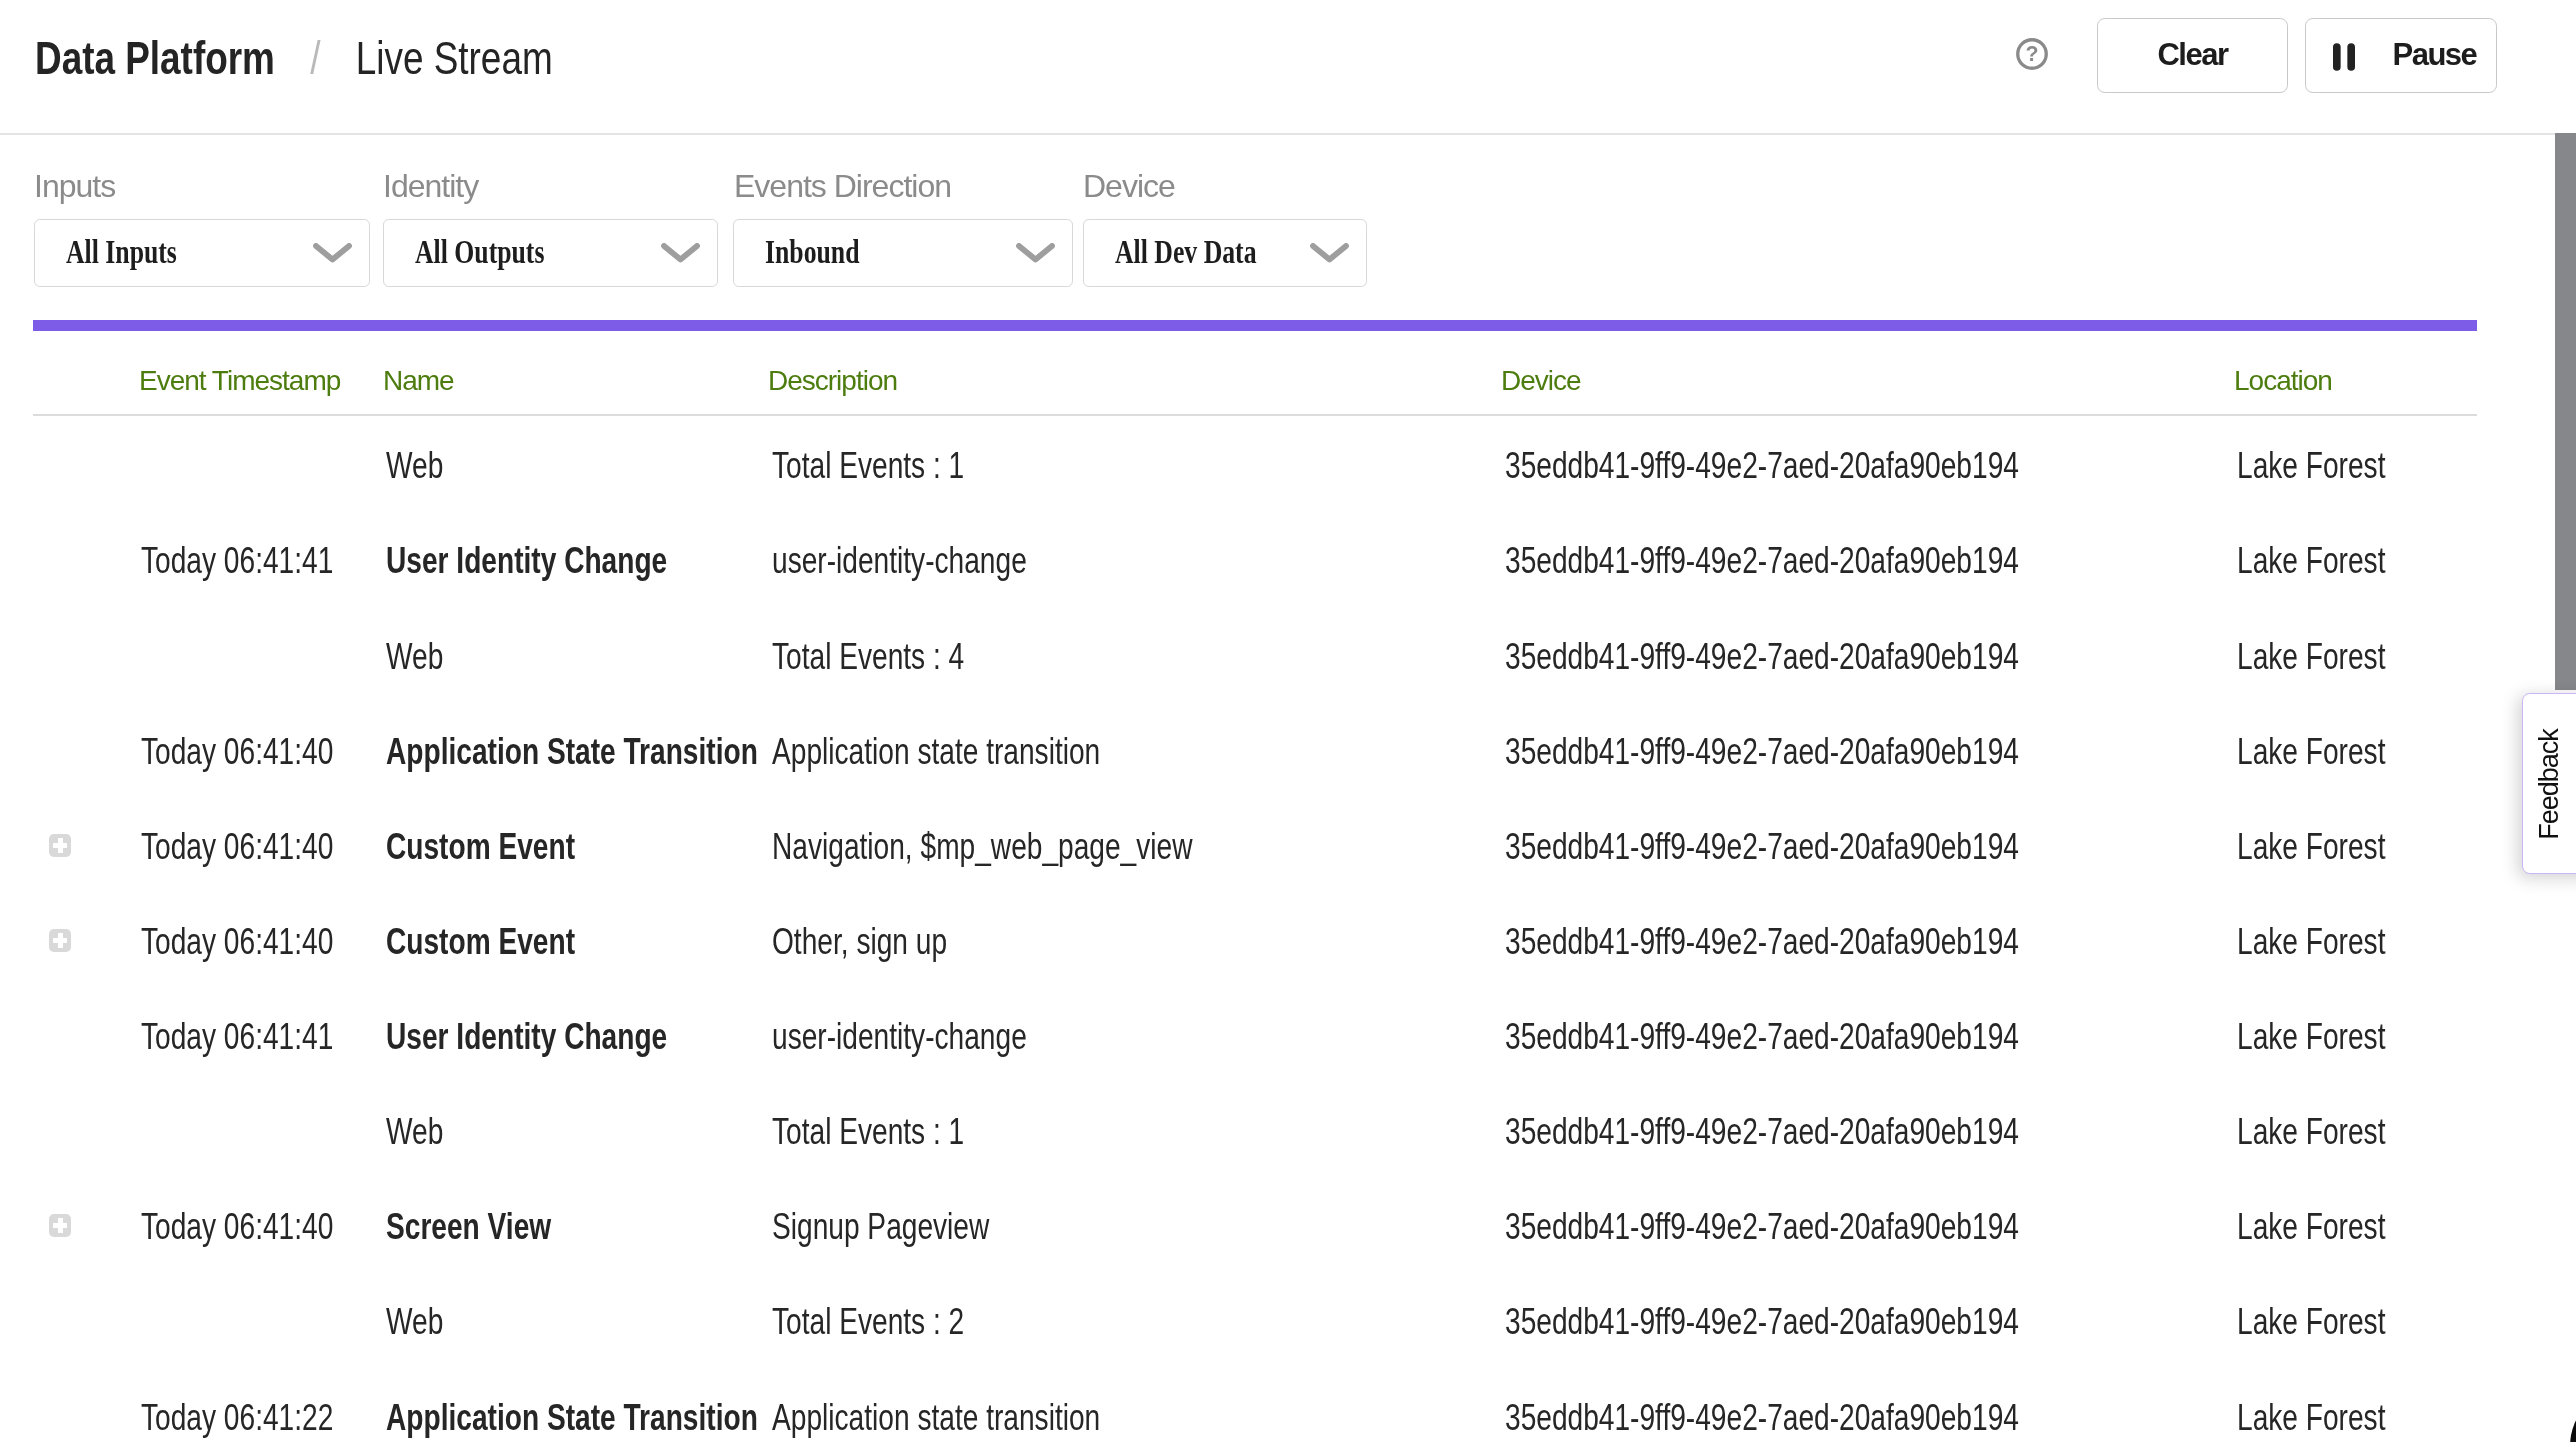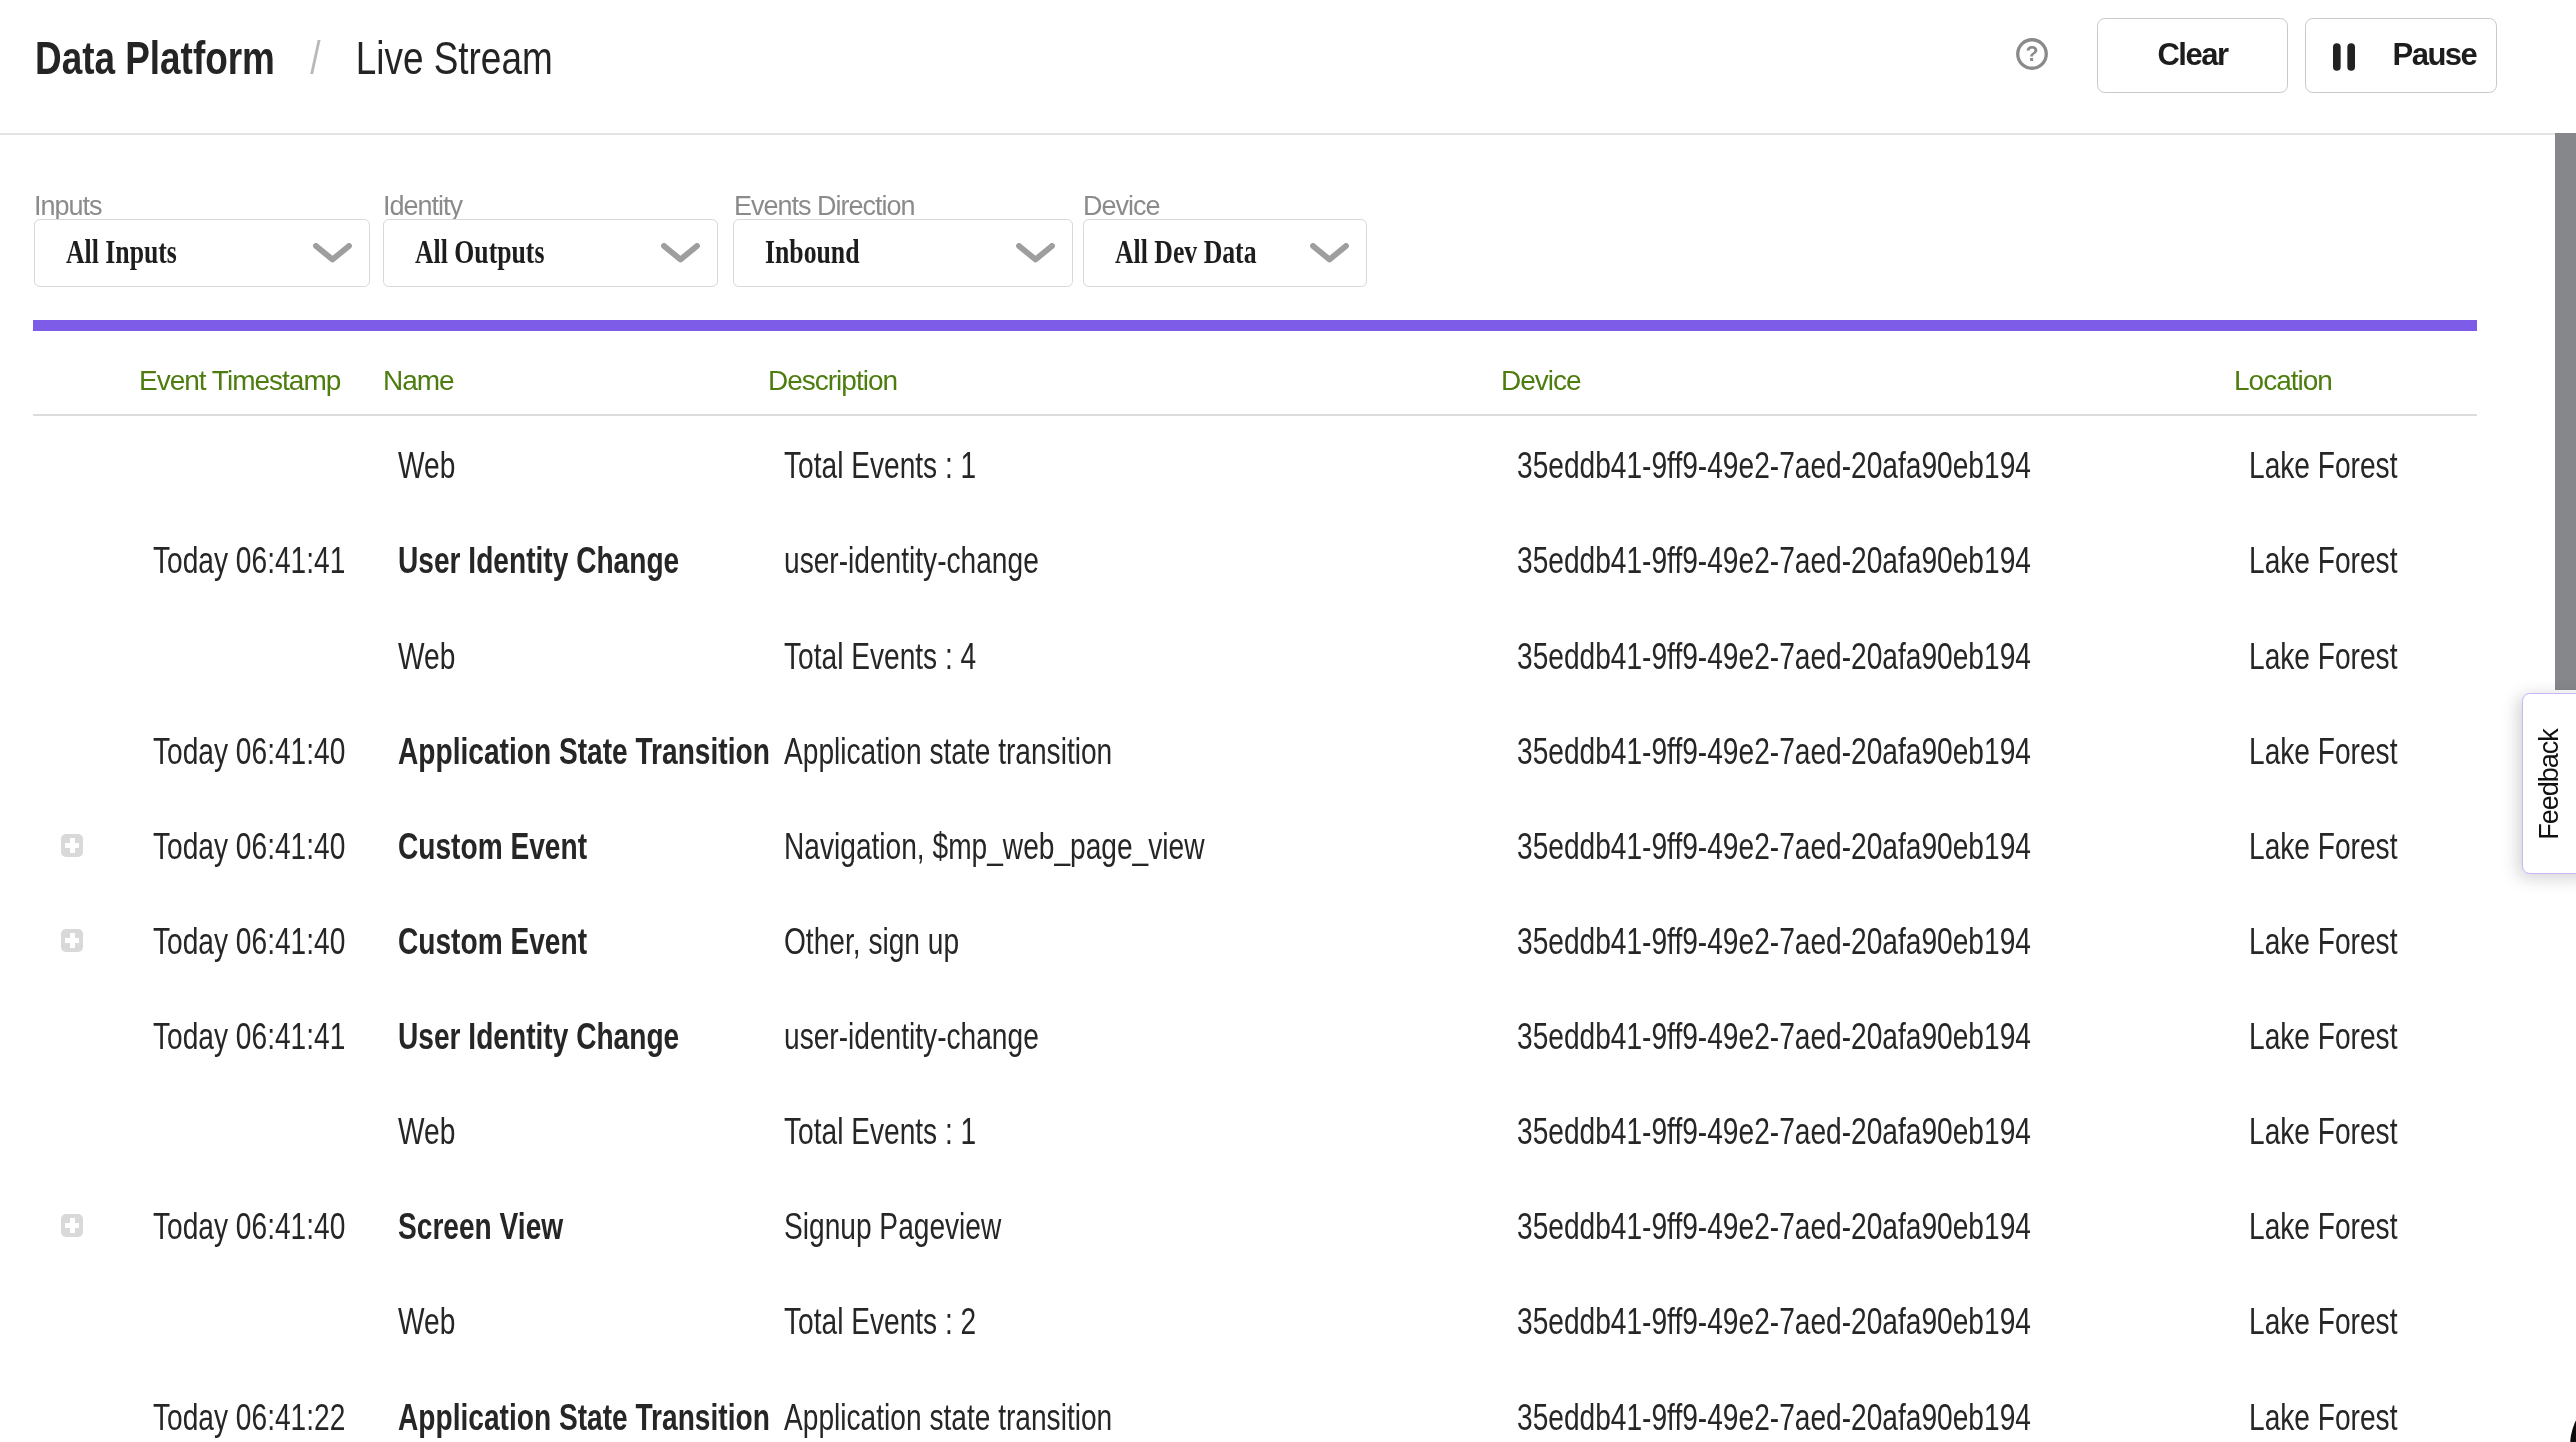--- a/index.html
+++ b/index.html
@@ -14,36 +14,36 @@
   #crumb .sep { color:#b9b9b9; font-weight:400; padding:0 45px; }
   #topline { left:0; top:133px; width:2576px; height:1.9px; background:#e4e4e4; }
 
   .btn { position:absolute; top:17.5px; height:75px; border:1.9px solid #c9c9c9; border-radius:7.8px;
     background:#fff; font-weight:700; font-size:31px; letter-spacing:-1.5px; color:#1d1d1d;
     display:flex; align-items:center; justify-content:center; }
   #btn-clear { left:2097px; width:191px;text-align:center; }
   #btn-pause { left:2305px; width:192px; }
 
   
-  .flabel { top:191px; font-size:27px; letter-spacing:-1px; color:#8b8b8b; }
+  .flabel { top:168px; font-size:32px; letter-spacing:-1px; color:#8b8b8b; }
   .fbox { position:absolute; top:219px; height:68px; border:1.9px solid #d8d8d8; border-radius:5.8px;
     background:#fff;font-family:Liberation Serif, serif; }
   .fbox span { position:absolute; left:31px; top:0; line-height:64px; font-weight:700;
     font-size:33px; color:#1d1d1d; transform:scaleX(.78); transform-origin:left center; }
   .chev { position:absolute; right:17.5px; top:23px; }
 
   
   #pbar { left:33px; top:320px; width:2444px; height:10.7px; background:#7d5ce8; }
 
   
   .th { top:357px; font-size:28px; letter-spacing:-1px; color:#4d7c0f; line-height:47px; }
   #hline { left:33px; top:414px; width:2444px; height:1.9px; background:#dcdcdc; }
 
   
-  .row { position:absolute; left:16px; width:2124px; height:95px; }
+  .row { position:absolute; left:4px; width:2124px; height:95px; }
   .row span { position:absolute; top:0; line-height:97px; font-size:37px;
     color:#262626; white-space:nowrap; transform:scaleX(.76); transform-origin:left center; }
   .c-ts  { left:137px; }
   .c-nm  { left:382px; }
   .c-nmb { left:382px; font-weight:700; }
   .c-ds  { left:768px; }
   .c-dv  { left:1501px; }
   .c-lc  { left:2233px; }
   .plus { position:absolute; left:45px; top:36px; width:22px; height:23px;
     background:#d9d9d9; border-radius:4.9px; }

